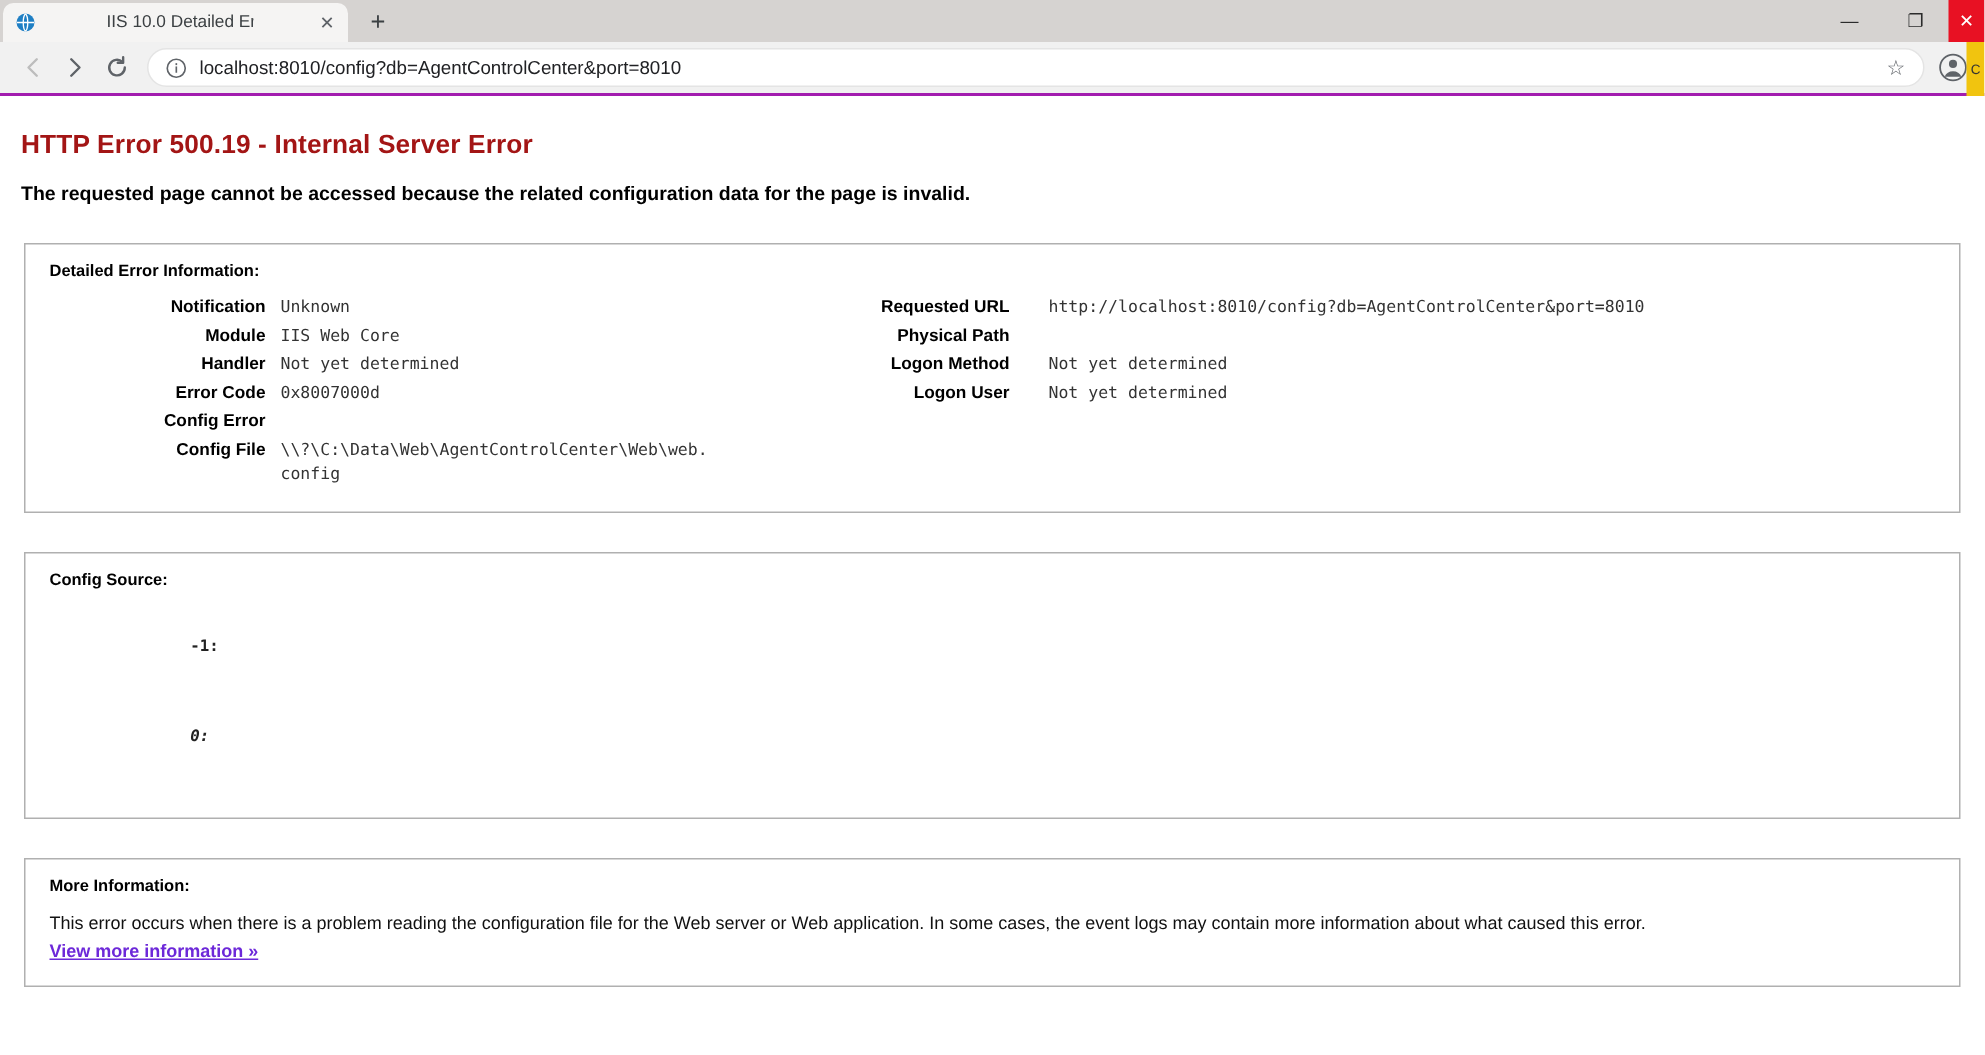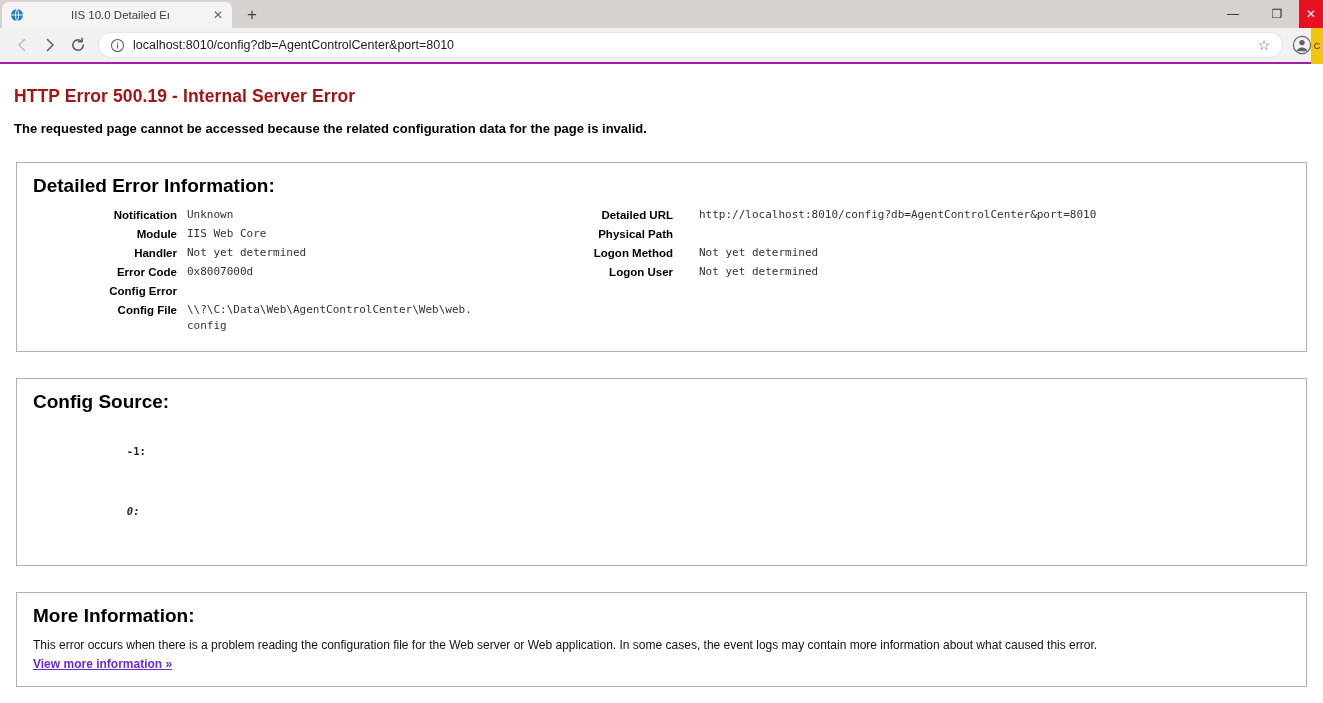--- a/index.html
+++ b/index.html
@@ -173,21 +173,21 @@
     margin: 14px 0 0 0;
   }
 
   .fieldset {
     border: 1px solid #b0b0b0;
     margin: 26px 2px 0 2px;
     padding: 10px 16px 14px 16px;
     background: #fff;
   }
   .fieldset .legend {
-    font-size: 19px;
+    font-size: 11px;
     font-weight: bold;
     color: #000;
     margin: 2px 0 10px 0;
   }
 
   .detail-grid {
     display: flex;
     width: 100%;
   }
   .detail-col { display: block; }
@@ -341,21 +341,21 @@
               <div class="dlabel">Config Error</div>
               <div class="dvalue"></div>
             </div>
             <div class="drow">
               <div class="dlabel">Config File</div>
               <div class="dvalue">\\?\C:\Data\Web\AgentControlCenter\Web\web.config</div>
             </div>
           </div>
           <div class="detail-col right">
             <div class="drow">
-              <div class="dlabel">Detailed URL</div>
+              <div class="dlabel">Requested URL</div>
               <div class="dvalue">http://localhost:8010/config?db=AgentControlCenter&amp;port=8010</div>
             </div>
             <div class="drow">
               <div class="dlabel">Physical Path</div>
               <div class="dvalue"></div>
             </div>
             <div class="drow">
               <div class="dlabel">Logon Method</div>
               <div class="dvalue">Not yet determined</div>
             </div>

